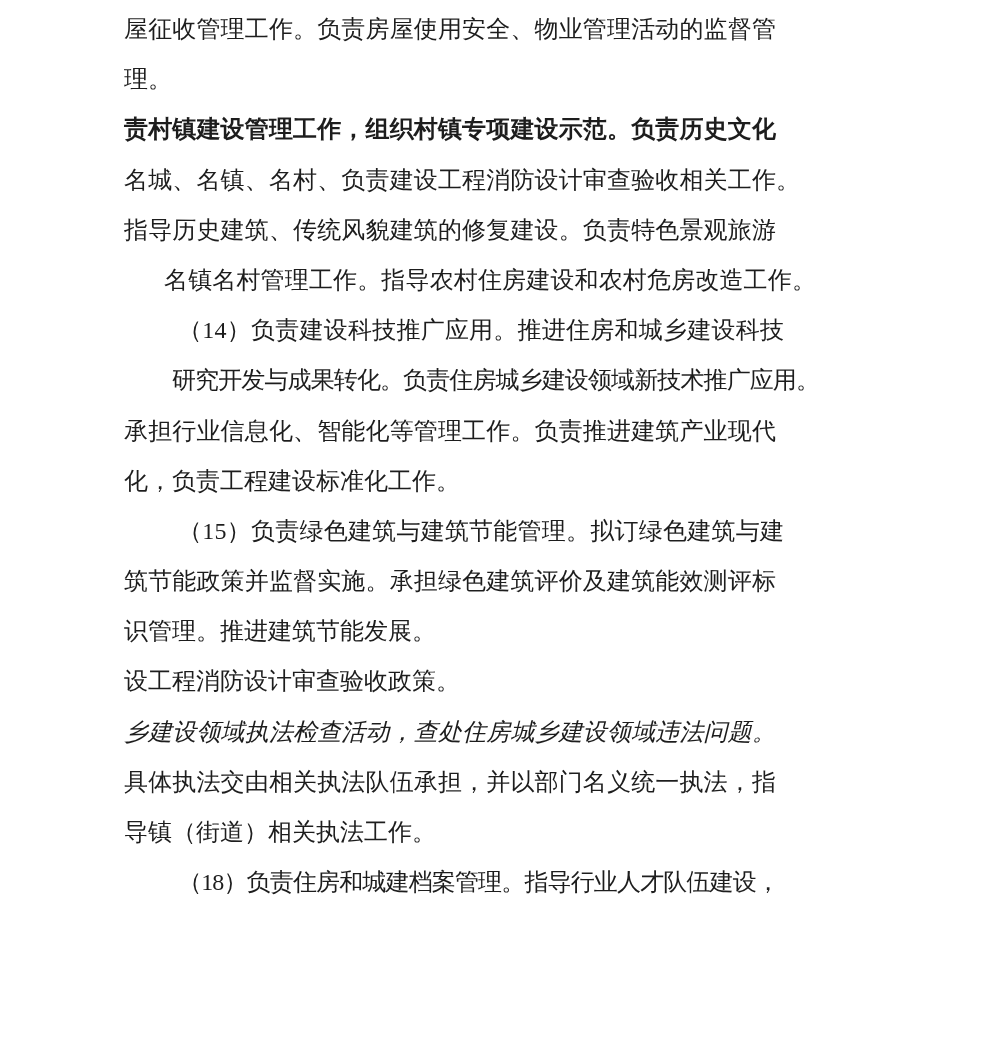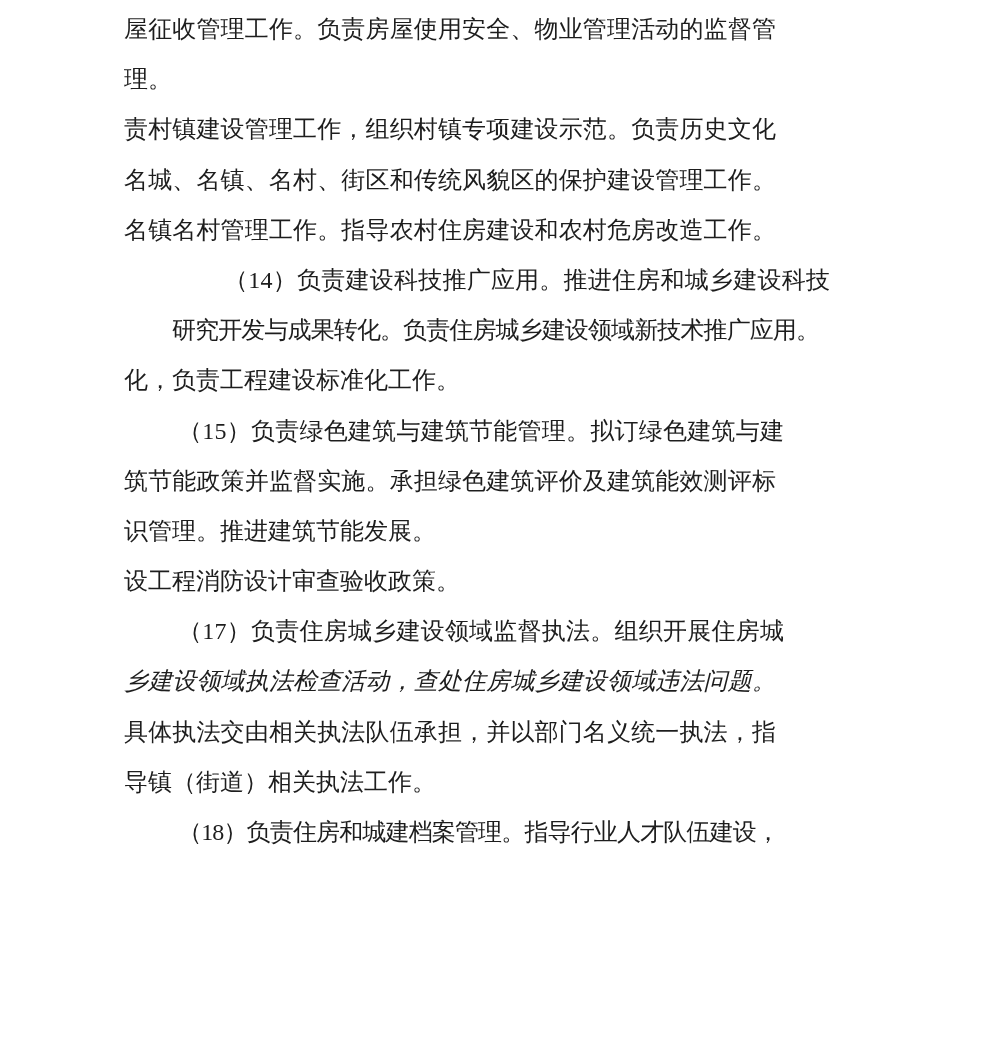--- a/index.html
+++ b/index.html
@@ -38,29 +38,30 @@
     white-space: nowrap;
   }
 </style>
 </head>
 <body>
 
 <div class="page">
   <div class="doc" style="color: rgb(29, 29, 29);">
       <div class="line"><span style="letter-spacing: 0.15px;">屋征收管理工作。负责房屋使用安全、物业管理活动的监督管</span></div>
       <div class="line"><span>理。</span></div>
-      <div class="line"><span style="letter-spacing: 0.15px;">责村镇建设管理工作，组织村镇专项建设示范。负责历史文化</span></div>
-      <div class="line"><span style="letter-spacing: 0.15px;">名城、名镇、名村、街区和传统风貌区的保护建设管理工作。</span></div>
-      <div class="line"><span style="letter-spacing: 0.15px;">名镇名村管理工作。指导农村住房建设和农村危房改造工作。</span></div>
-      <div class="line indent"><span style="letter-spacing: 0.24px; margin-left: 46px;">（14）负责建设科技推广应用。推进住房和城乡建设科技</span></div>
+      <div class="line"><span style="letter-spacing: 0.15px; font-weight: bold;">责村镇建设管理工作，组织村镇专项建设示范。负责历史文化</span></div>
+      <div class="line"><span style="letter-spacing: 0.15px;">名城、名镇、名村、负责建设工程消防设计审查验收相关工作。</span></div>
+      <div class="line"><span style="letter-spacing: 0.15px;">指导历史建筑、传统风貌建筑的修复建设。负责特色景观旅游</span></div>
+      <div class="line"><span style="letter-spacing: 0.15px; margin-left: 40px;">名镇名村管理工作。指导农村住房建设和农村危房改造工作。</span></div>
+      <div class="line indent"><span style="letter-spacing: 0.24px;">（14）负责建设科技推广应用。推进住房和城乡建设科技</span></div>
       <div class="line"><span style="letter-spacing: -0.89px; margin-left: 48px;">研究开发与成果转化。负责住房城乡建设领域新技术推广应用。</span></div>
+      <div class="line"><span style="letter-spacing: 0.15px;">承担行业信息化、智能化等管理工作。负责推进建筑产业现代</span></div>
       <div class="line"><span>化，负责工程建设标准化工作。</span></div>
       <div class="line indent"><span style="letter-spacing: 0.24px;">（15）负责绿色建筑与建筑节能管理。拟订绿色建筑与建</span></div>
       <div class="line"><span style="letter-spacing: 0.15px;">筑节能政策并监督实施。承担绿色建筑评价及建筑能效测评标</span></div>
       <div class="line"><span>识管理。推进建筑节能发展。</span></div>
       <div class="line"><span>设工程消防设计审查验收政策。</span></div>
-      <div class="line indent"><span style="letter-spacing: 0.24px;">（17）负责住房城乡建设领域监督执法。组织开展住房城</span></div>
       <div class="line"><span style="letter-spacing: 0.15px; font-style: italic;">乡建设领域执法检查活动，查处住房城乡建设领域违法问题。</span></div>
       <div class="line"><span style="letter-spacing: 0.15px;">具体执法交由相关执法队伍承担，并以部门名义统一执法，指</span></div>
       <div class="line"><span>导镇（街道）相关执法工作。</span></div>
       <div class="line indent"><span style="letter-spacing: -0.85px;">（18）负责住房和城建档案管理。指导行业人才队伍建设，</span></div>
     </div>
 </div>
 
 </body></html>

